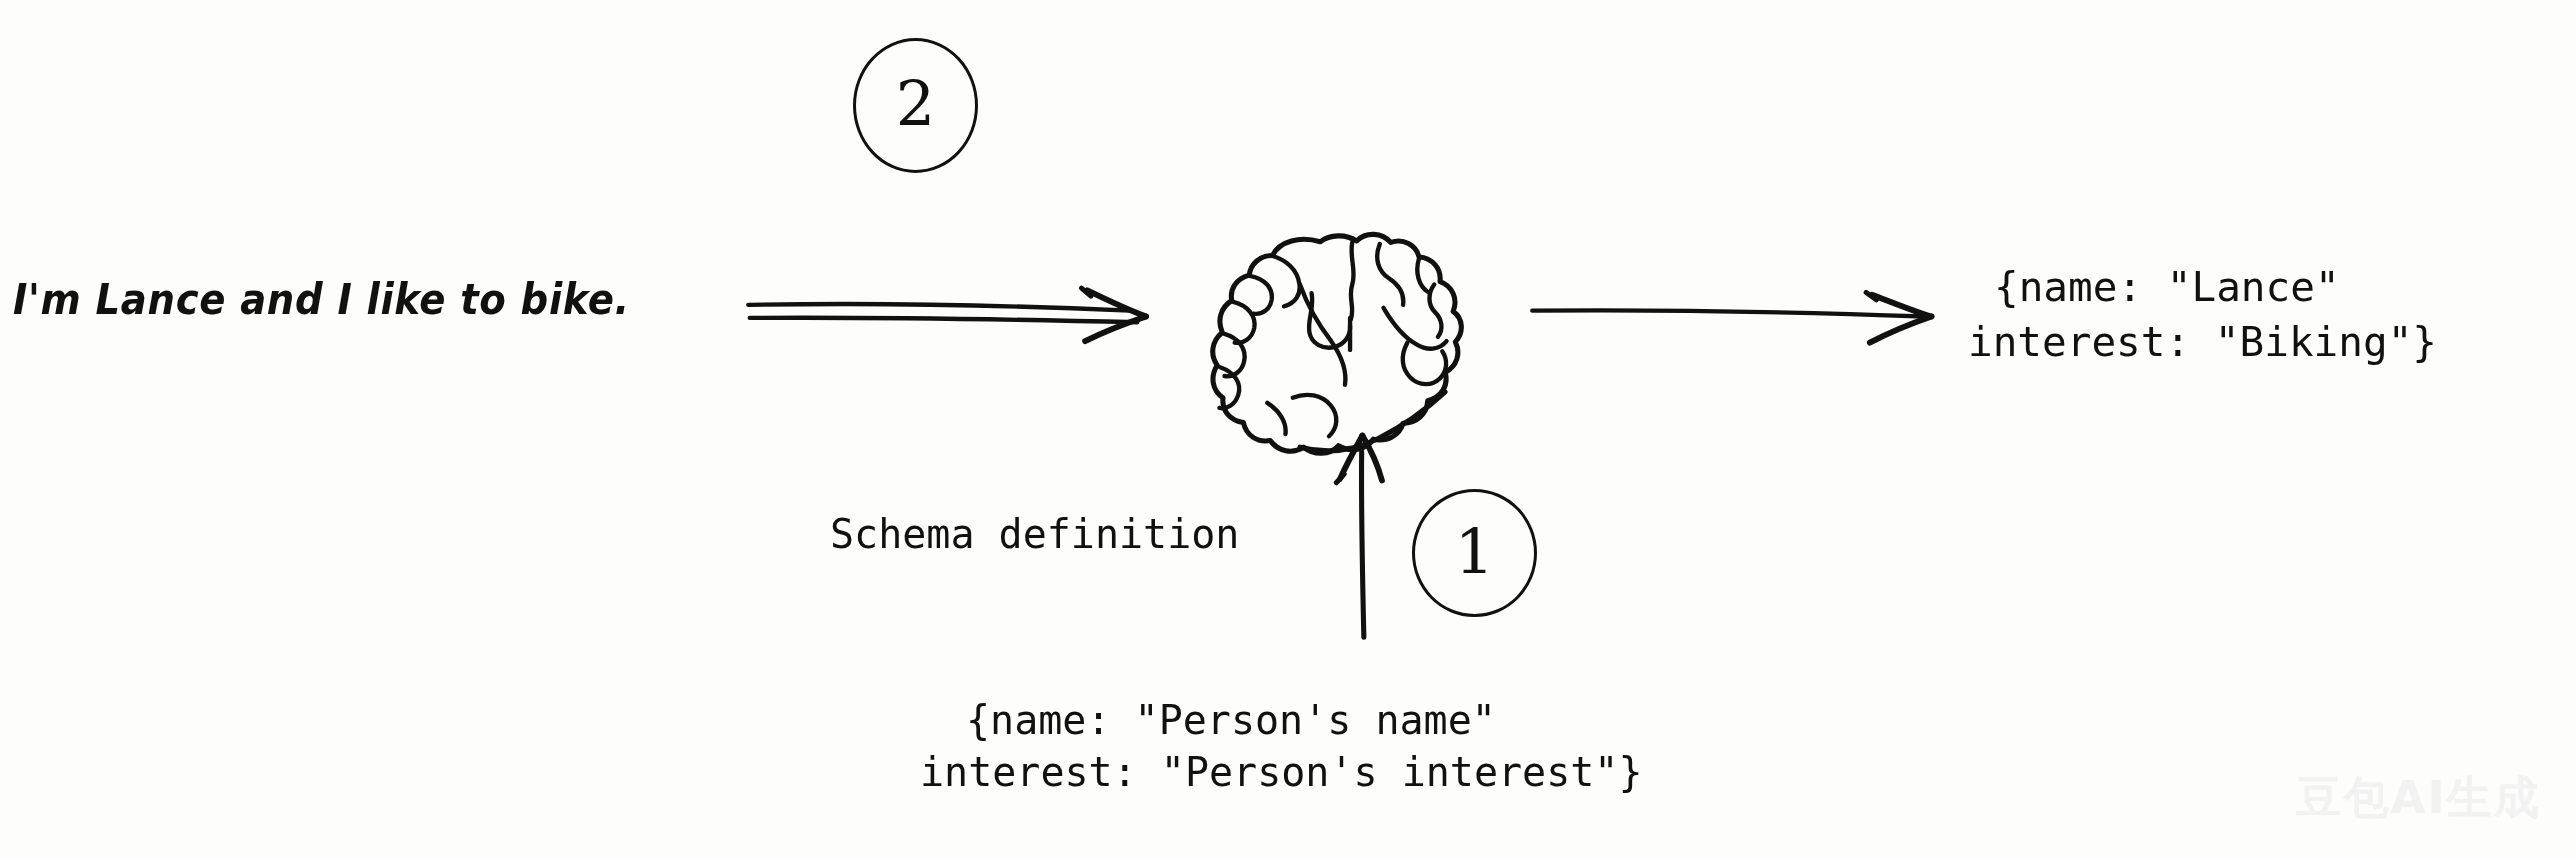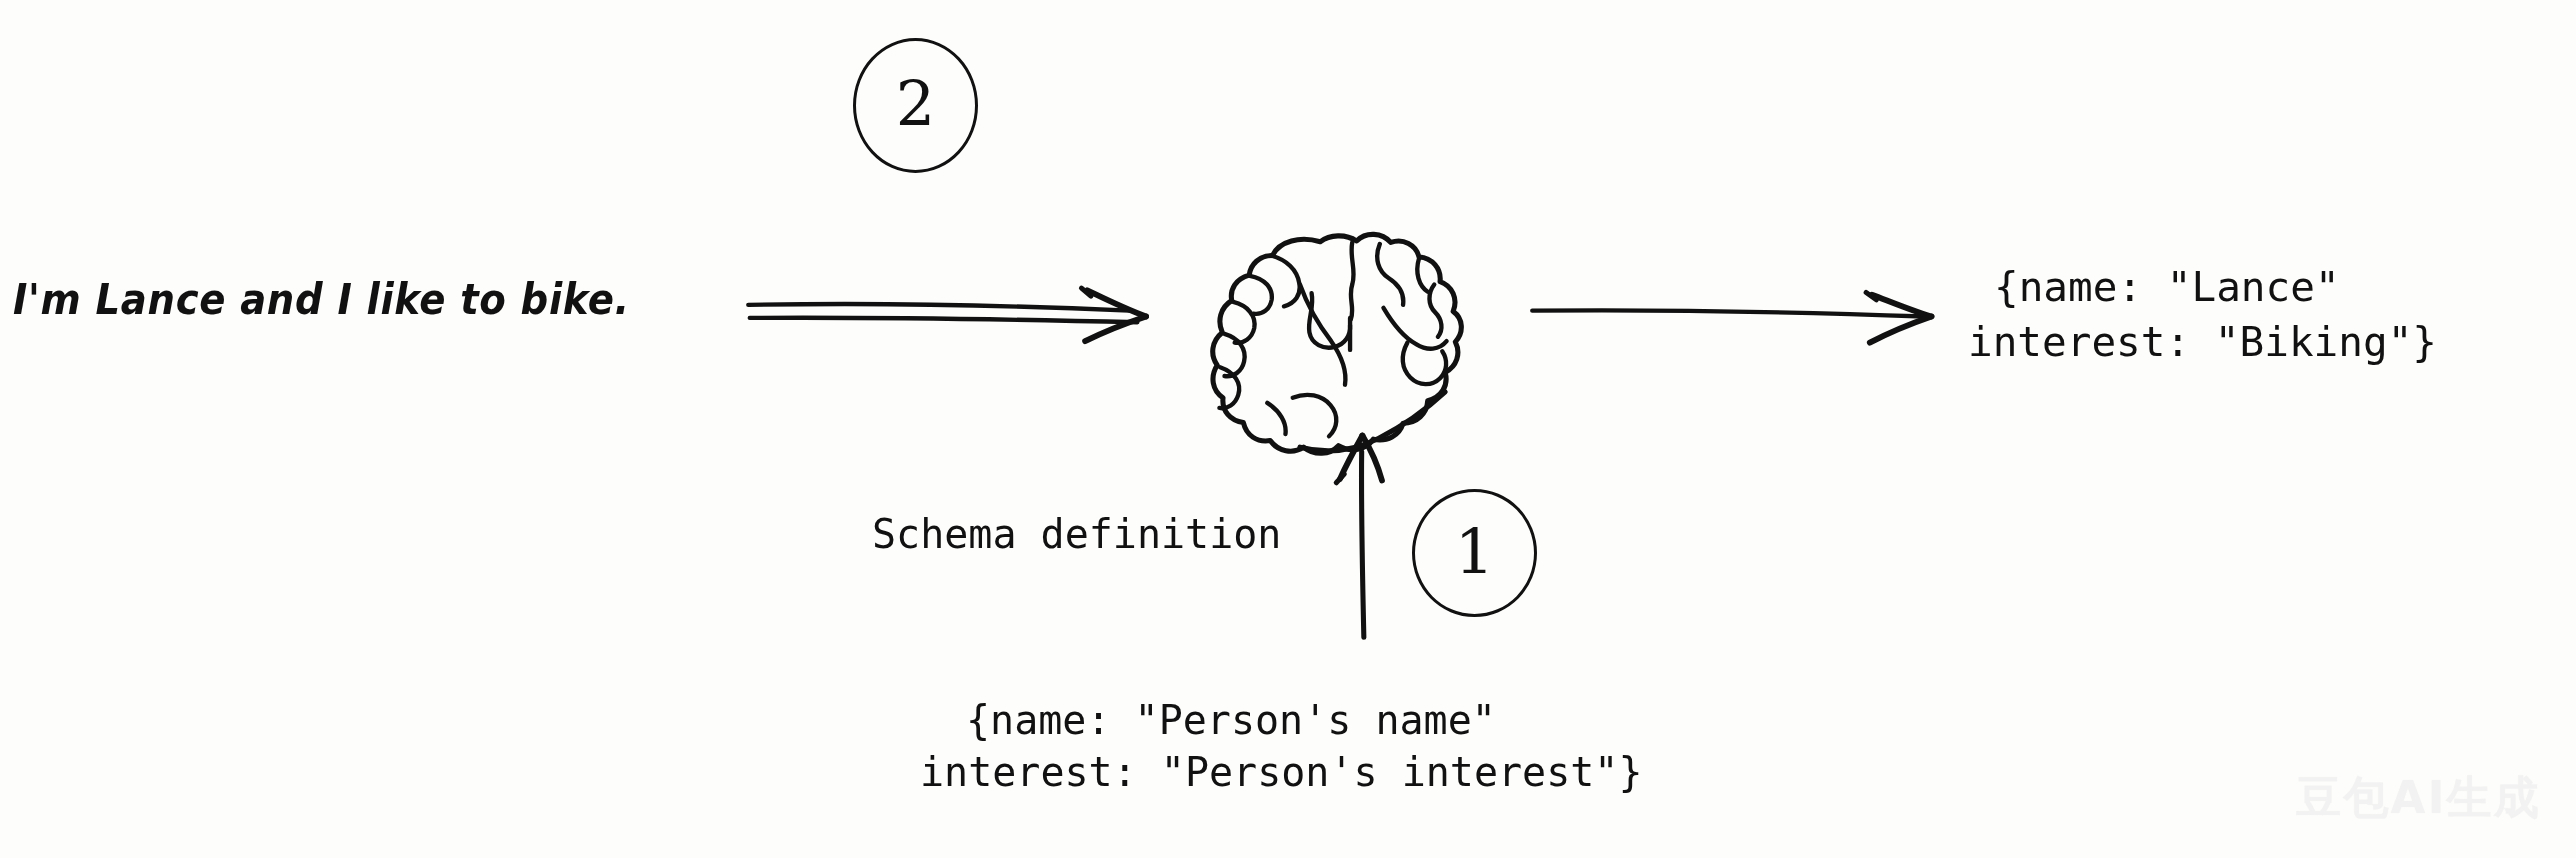--- a/index.html
+++ b/index.html
@@ -45,21 +45,21 @@
     left: 1994px;
     top: 260px;
     font-size: 41px;
     line-height: 55px;
     text-align: left;
   }
   #output-block .line { display: block; }
   #output-line-2 { margin-left: -26px; }
 
   #schema-label {
-    left: 872px;
+    left: 830px;
     top: 511px;
     font-size: 40px;
   }
 
   #schema-block {
     left: 966px;
     top: 694px;
     font-size: 40px;
     line-height: 52px;
   }

